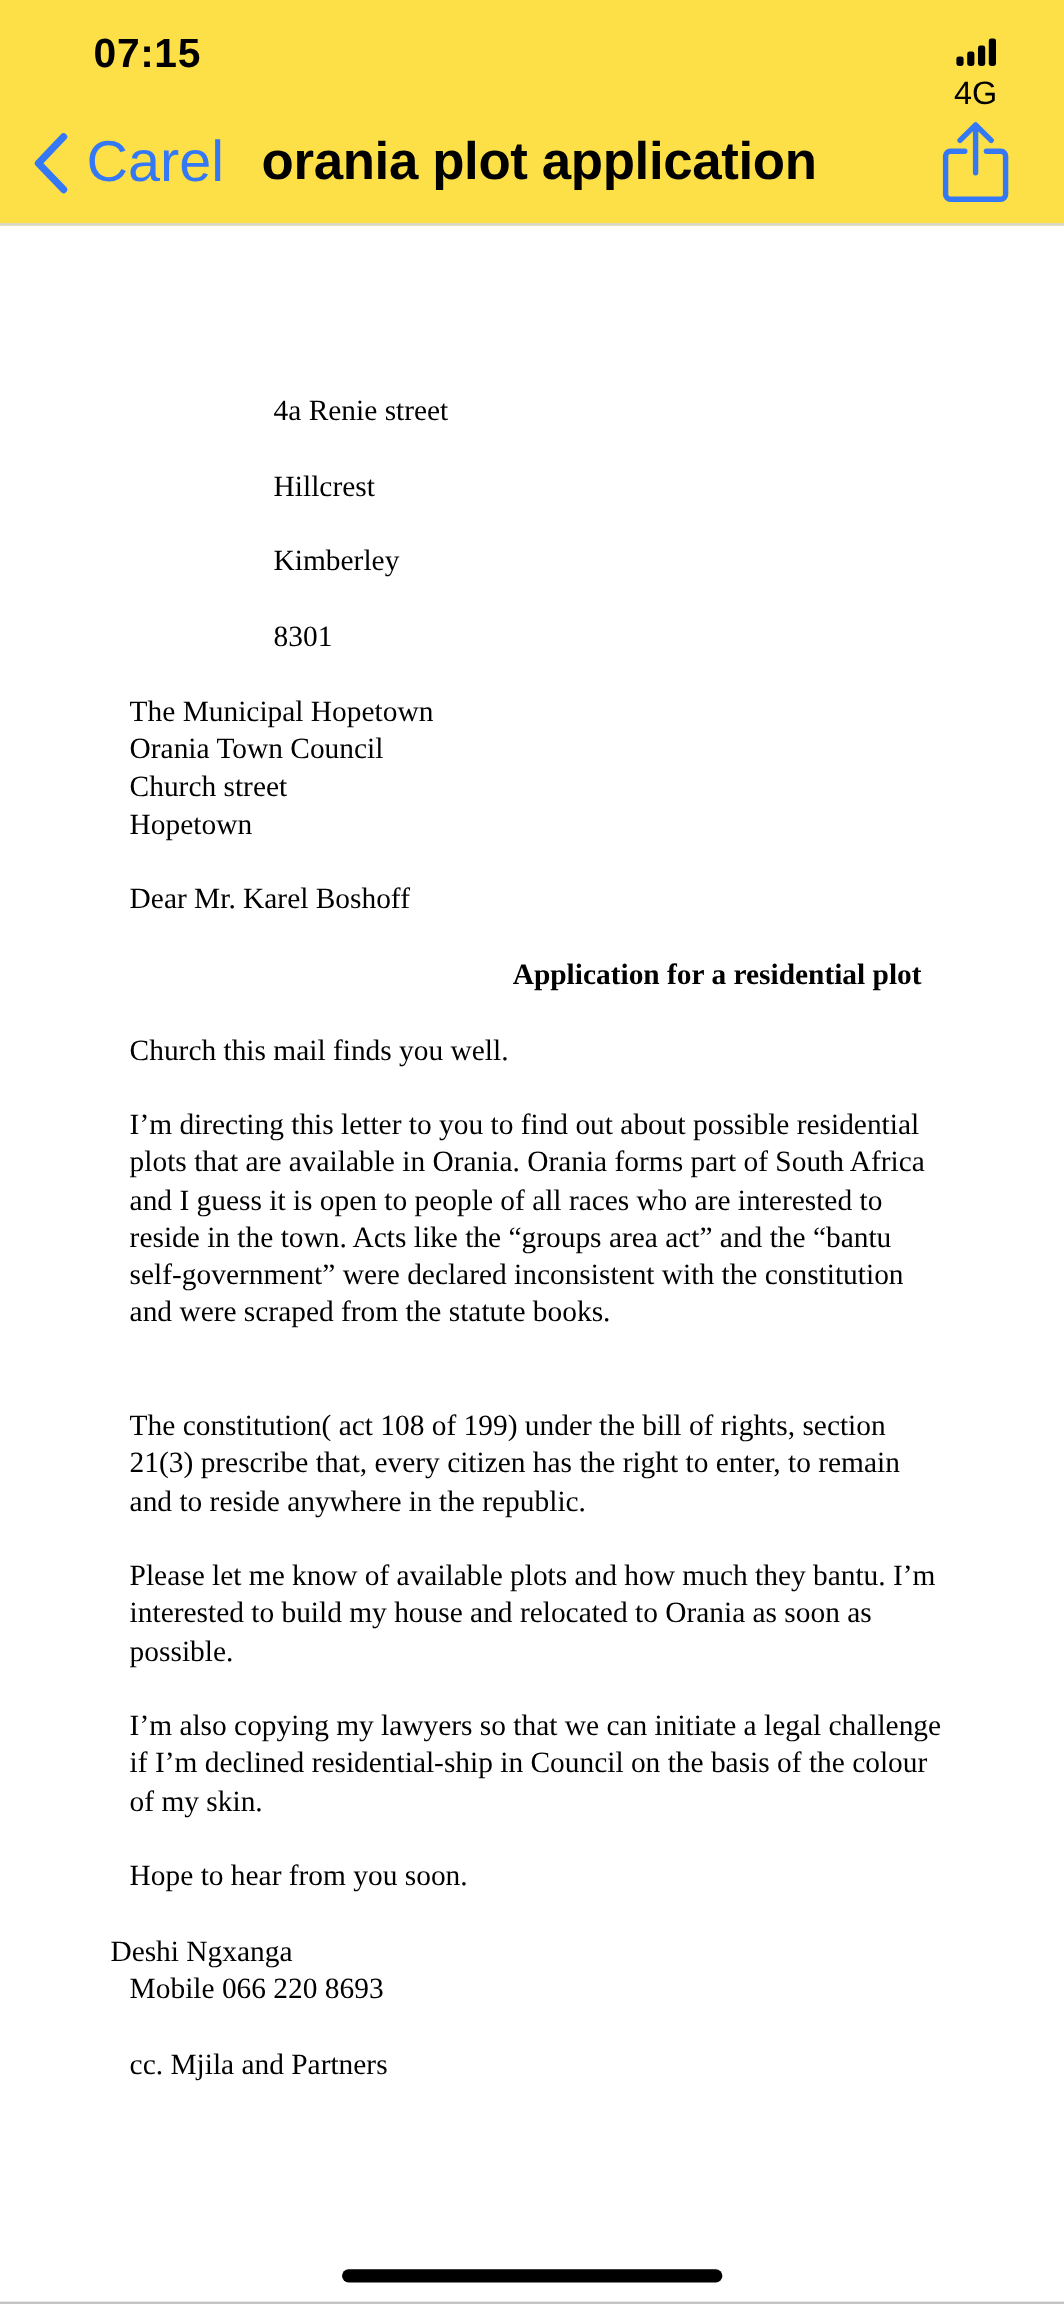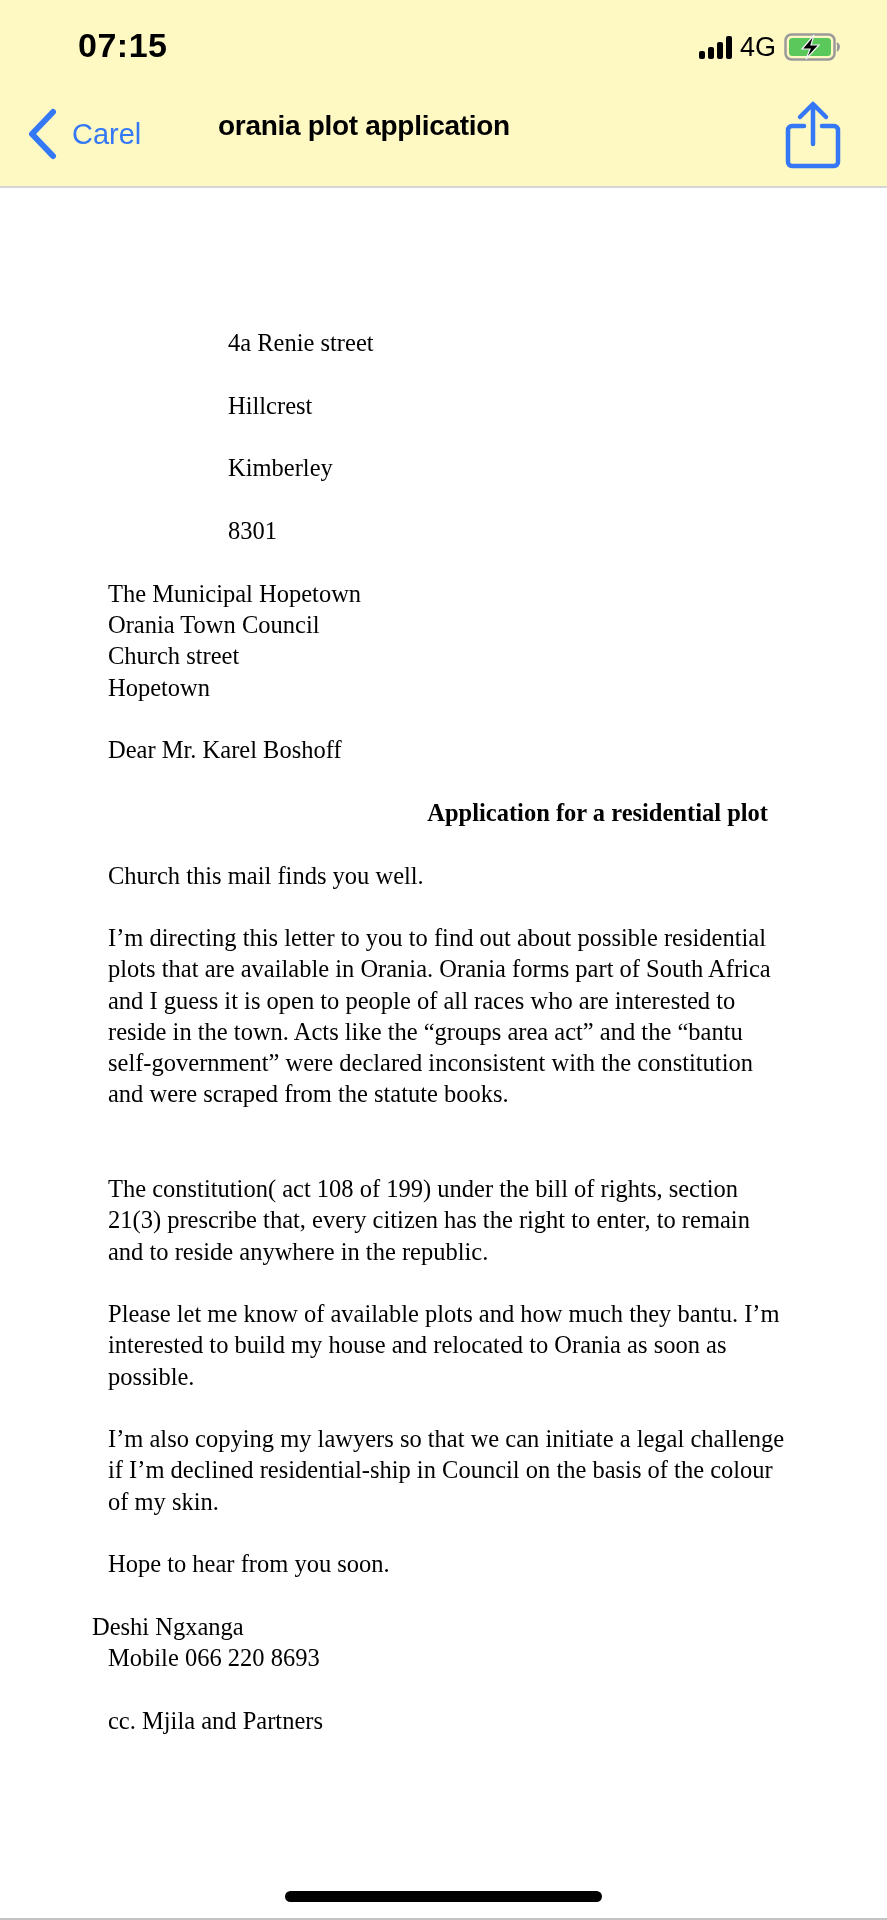--- a/index.html
+++ b/index.html
@@ -3,39 +3,39 @@
 <meta charset="utf-8">
 <style>
   html, body { margin: 0; padding: 0; }
   body {
     width: 887px; height: 1920px; position: relative; overflow: hidden;
     background: #ffffff;
     font-family: "Liberation Sans", sans-serif;
   }
   .topbar {
     position: absolute; left: 0; top: 0; width: 887px; height: 188px;
-    background: #fef9c3;
+    background: #fde047;
     border-bottom: 2px solid #d6d6d6;
     box-sizing: border-box;
   }
   .time {
     position: absolute; left: 78px; top: 26px;
     font-size: 34px; font-weight: bold; color: #000; letter-spacing: 0.5px;
   }
-  .status-right { position: absolute; right: 45px; top: 32px; height: 30px; display: flex; align-items: center; gap: 8px; }
+  .status-right { position: absolute; right: 45px; top: 32px; height: 30px; display: flex; align-items: center; gap: 8px; flex-direction: column; }
   .signal { display: flex; align-items: flex-end; gap: 3px; height: 24px; }
   .signal span { width: 6px; background: #000; border-radius: 2px; display: block; }
   .net { font-size: 27px; color: #000; }
   .nav-back {
     position: absolute; left: 26px; top: 108px; display: flex; align-items: center; gap: 14px; cursor: pointer;
   }
-  .nav-back-label { font-size: 29px; color: #3478f6; }
+  .nav-back-label { font-size: 48px; color: #3478f6; }
   .nav-title {
     position: absolute; left: 218px; top: 110px;
-    font-size: 28px; font-weight: bold; color: #000; letter-spacing: -0.3px;
+    font-size: 44px; font-weight: bold; color: #000; letter-spacing: -0.3px;
   }
   .share { position: absolute; left: 785px; top: 100px; cursor: pointer; }
   .doc {
     position: absolute; left: 0; top: 188px; width: 887px;
     font-family: "Liberation Serif", serif; font-size: 24.5px; color: #000; line-height: 31.3px;
   }
   .line { position: absolute; white-space: nowrap; }
   .bold { font-weight: normal; }
   .para { position: absolute; left: 108px; width: 680px; white-space: normal; }
   .heading { position: absolute; right: 119px; font-weight: bold; white-space: nowrap; }

